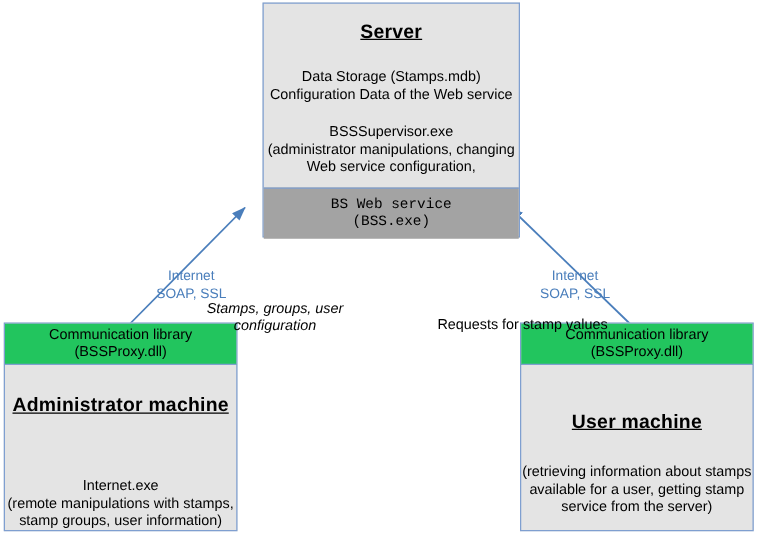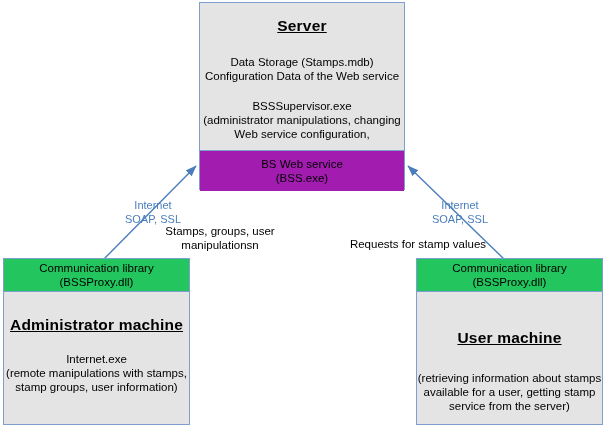--- a/index.html
+++ b/index.html
@@ -26,22 +26,23 @@
     box-sizing: border-box;
     left: 0;
     right: 0;
     display: flex;
     flex-direction: column;
     align-items: center;
     justify-content: center;
     text-align: center;
   }
   .seg-dark {
-    background: #a21caf;
+    background: #a3a3a3;
     border-top: 1.5px solid #7f9fd0;
+    font-family: Liberation Mono, monospace;
   }
   .seg-dark-head {
     background: #22c55e;
     border-bottom: 1.5px solid #7f9fd0;
   }
   .title {
     font-size: 15.5px;
     font-weight: bold;
     text-decoration: underline;
     color: #000000;
@@ -54,20 +55,21 @@
     white-space: nowrap;
   }
   .line.ital {
   }
   .edge-label {
     position: absolute;
     font-size: 11px;
     line-height: 14px;
     text-align: center;
     white-space: nowrap;
+    margin-top: 16px;
   }
   .edge-label.blue {
     color: #4a7ebb;
   }
   .edge-label.black {
     color: #000000;
     font-size: 11.5px;
   }
   svg.connectors {
     position: absolute;
@@ -87,21 +89,21 @@
   <svg class="connectors" viewBox="0 0 607 429">
     <defs>
       <marker id="ah" markerWidth="9" markerHeight="9" refX="7.5" refY="3" orient="auto" markerUnits="strokeWidth">
         <path d="M0,0 L8,3 L0,6 Z" fill="#4a7ebb"></path>
       </marker>
     </defs>
     <line x1="103" y1="260" x2="196" y2="166" stroke="#4a7ebb" stroke-width="1.4" marker-end="url(#ah)"></line>
     <line x1="505" y1="260" x2="408" y2="166" stroke="#4a7ebb" stroke-width="1.4" marker-end="url(#ah)"></line>
   </svg>
 
-  <div class="box" style="left:199px; top:2px; width:206px; height:188px;padding-left:48px;">
+  <div class="box" style="left:210px; top:2px; width:206px; height:188px;padding-left:48px;">
 
     <div class="seg" style="top:0; height:147px; padding:0 6px;">
       <div class="title" style="margin-top:4px;">Server</div>
       <div style="margin-top:20px;">
         <span class="line blk">Data Storage (Stamps.mdb)</span>
         <span class="line blk">Configuration Data of the Web service</span>
       </div>
       <div style="margin-top:16px;">
         <span class="line blk">BSSSupervisor.exe</span>
         <span class="line ital blk">(administrator manipulations, changing</span>
@@ -115,21 +117,21 @@
     </div>
   </div>
 
   <div class="box" style="left:3px; top:258px; width:187px; height:167px;">
 
     <div class="seg seg-dark-head" style="top:0; height:33px;">
       <span class="line blk">Communication library</span>
       <span class="line blk">(BSSProxy.dll)</span>
     </div>
 
-    <div class="seg" style="top:33px; height:134px; justify-content:flex-start; padding-top:24px;">
+    <div class="seg" style="top:33px; height:134px; justify-content:flex-start; padding-top:24px;gap:30px;">
       <div class="title">Administrator machine</div>
       <div style="margin-top:18px;">
         <span class="line blk">Internet.exe</span>
         <span class="line ital blk">(remote manipulations with stamps,</span>
         <span class="line ital blk">stamp groups, user information)</span>
       </div>
     </div>
   </div>
 
   <div class="box" style="left:416px; top:258px; width:187px; height:167px;">
@@ -147,23 +149,23 @@
         <span class="line ital blk">service from the server)</span>
       </div>
     </div>
   </div>
 
   <div class="edge-label blue" style="left:113px; top:198px; width:80px;">
     <span class="blk">Internet</span>
     <span class="blk">SOAP, SSL</span>
   </div>
 
-  <div class="edge-label black" style="left:152px; top:224px; width:136px;">
+  <div class="edge-label black" style="left:152px; top:224px; width:136px;font-style:italic;">
     <span class="blk">Stamps, groups, user</span>
-    <span class="blk">manipulationsn</span>
+    <span class="blk">configuration</span>
   </div>
 
   <div class="edge-label blue" style="left:420px; top:198px; width:80px;">
     <span class="blk">Internet</span>
     <span class="blk">SOAP, SSL</span>
   </div>
 
   <div class="edge-label black" style="left:338px; top:237px; width:160px;">
     <span class="blk">Requests for stamp values</span>
   </div>

